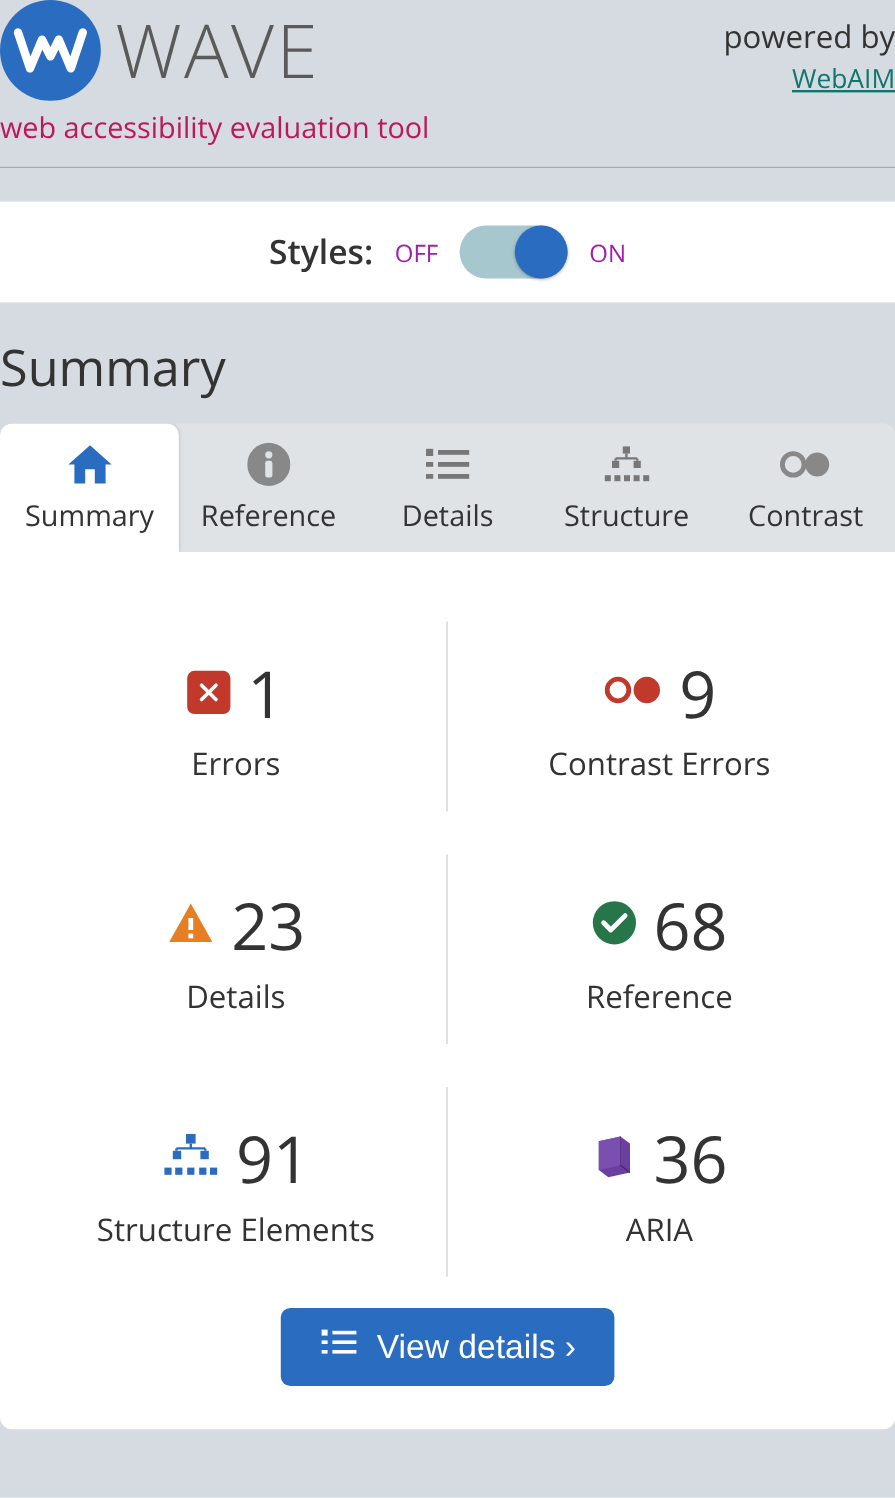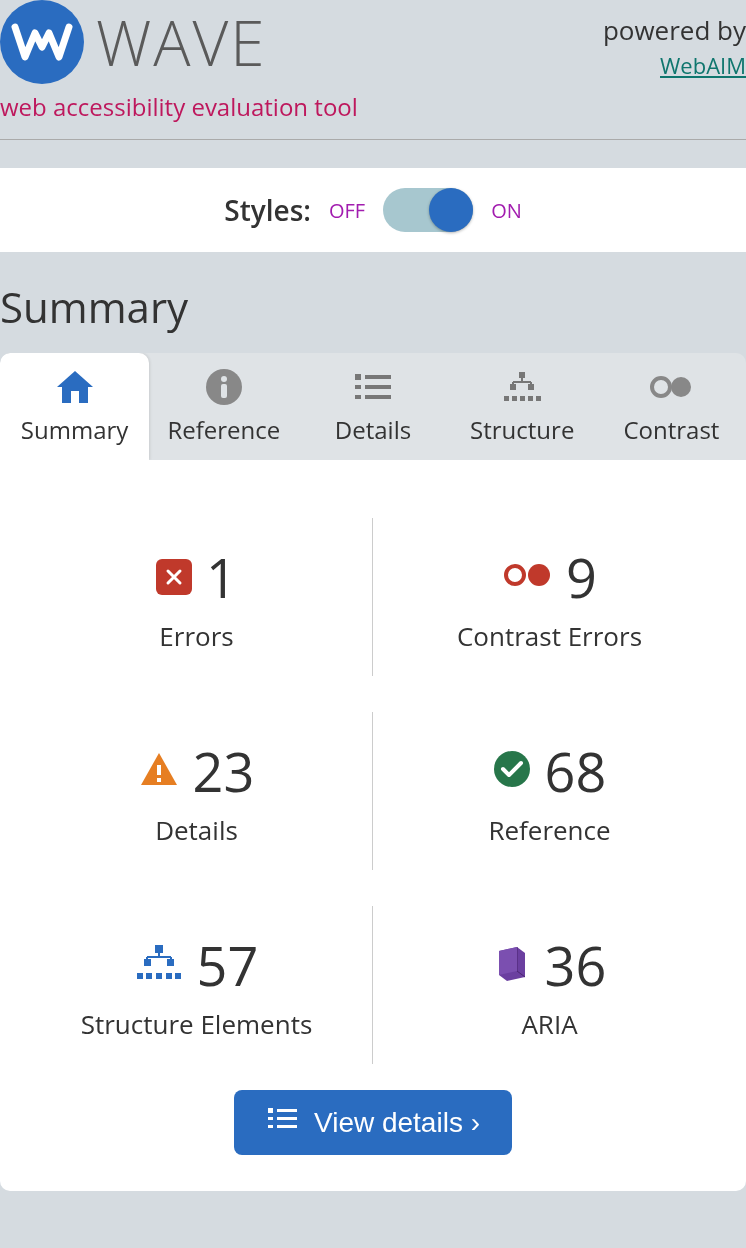--- a/index.html
+++ b/index.html
@@ -195,21 +195,21 @@
                 <rect x="11" y="30" width="6" height="6" fill="#2a6cc0"></rect>
                 <rect x="21" y="30" width="6" height="6" fill="#2a6cc0"></rect>
                 <rect x="31" y="30" width="6" height="6" fill="#2a6cc0"></rect>
                 <rect x="40" y="30" width="6" height="6" fill="#2a6cc0"></rect>
                 <line x1="24" y1="10" x2="24" y2="14" stroke="#2a6cc0" stroke-width="2"></line>
                 <line x1="12" y1="14" x2="36" y2="14" stroke="#2a6cc0" stroke-width="2"></line>
                 <line x1="12" y1="14" x2="12" y2="16" stroke="#2a6cc0" stroke-width="2"></line>
                 <line x1="36" y1="14" x2="36" y2="16" stroke="#2a6cc0" stroke-width="2"></line>
               </svg>
           </span>
-          <span class="cell-count">57</span>
+          <span class="cell-count">91</span>
         </div>
         <div class="cell-label">Structure Elements</div>
       </div>
       <div class="cell">
         <div class="cell-top">
           <span>
             <svg width="38" height="40" viewBox="0 0 38 40">
                 <path d="M6 8 L24 4 L32 10 L32 34 L14 38 L6 32 Z" fill="#6b3fa0"></path>
                 <path d="M24 4 L24 28 L32 34" fill="none" stroke="#4a2570" stroke-width="1"></path>
                 <path d="M6 8 L24 4 L24 28 L6 32 Z" fill="#7b4fb0"></path>

